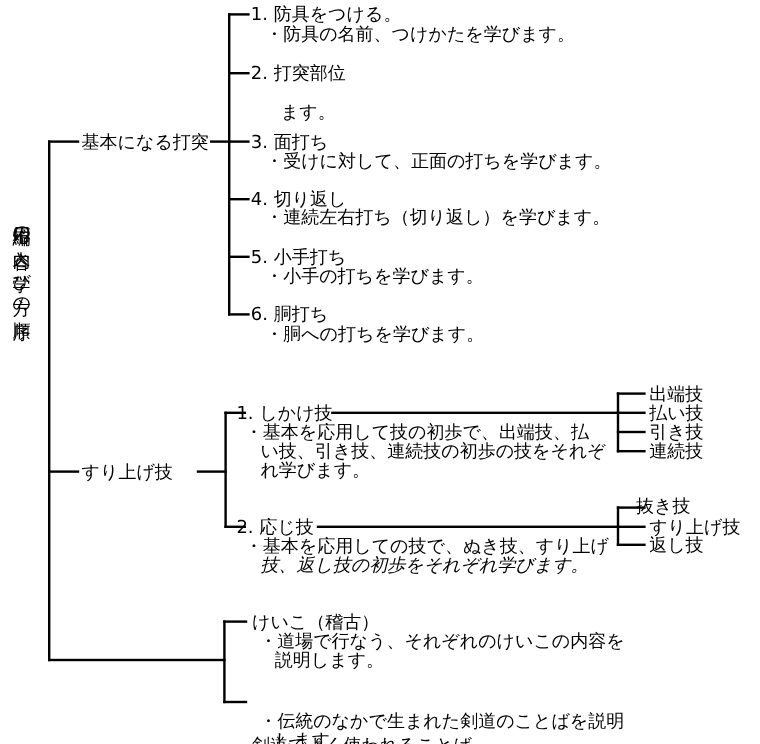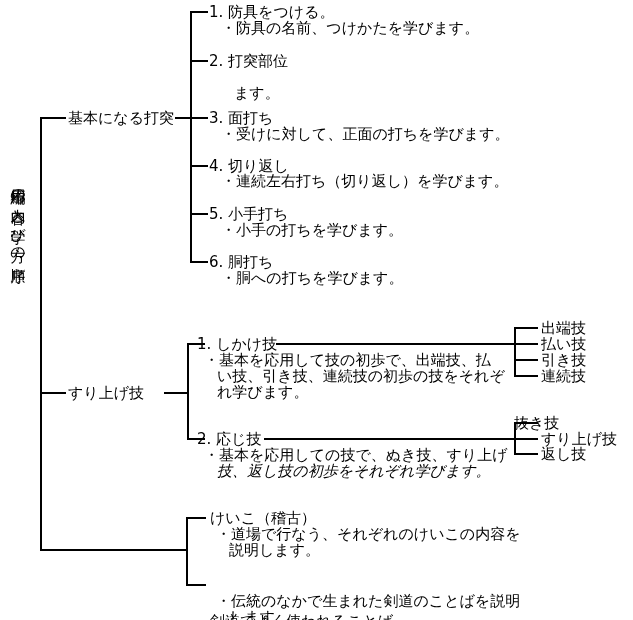--- a/index.html
+++ b/index.html
@@ -107,21 +107,21 @@
   <div class="hl" style="left:187px; top:438px; width:18px;"></div>
   <div class="t" style="left:197px; top:431px;">2. 応じ技</div>
   <div class="hl" style="left:264px; top:438px; width:252px;"></div>
   <div class="t" style="left:204px; top:447px;">・基本を応用しての技で、ぬき技、すり上げ</div>
   <div class="t" style="left:217px; top:463px;font-style:italic;">技、返し技の初歩をそれぞれ学びます。</div>
 
   <div class="vl" style="left:514px; top:422px; height:33px;"></div>
   <div class="hl" style="left:514px; top:422px; width:24px;"></div>
   <div class="hl" style="left:514px; top:438px; width:24px;"></div>
   <div class="hl" style="left:514px; top:453px; width:24px;"></div>
-  <div class="t" style="left:514px; top:415px;font-family:Liberation Serif, serif;">抜き技</div>
+  <div class="t" style="left:530px; top:415px;font-family:Liberation Serif, serif;">抜き技</div>
   <div class="t" style="left:541px; top:431px;">すり上げ技</div>
   <div class="t" style="left:541px; top:446px;">返し技</div>
 
   <div class="hl" style="left:40px; top:549px; width:148px;"></div>
   <div class="vl" style="left:186px; top:517px; height:69px;"></div>
 
   <div class="hl" style="left:186px; top:517px; width:20px;"></div>
   <div class="t" style="left:210px; top:510px;">けいこ（稽古）</div>
   <div class="t" style="left:216px; top:526px;">・道場で行なう、それぞれのけいこの内容を</div>
   <div class="t" style="left:229px; top:542px;">説明します。</div>

